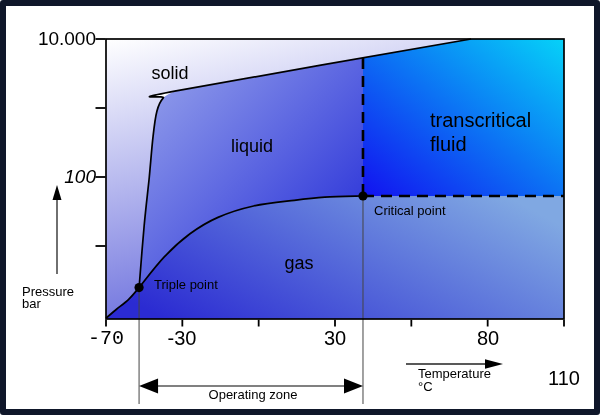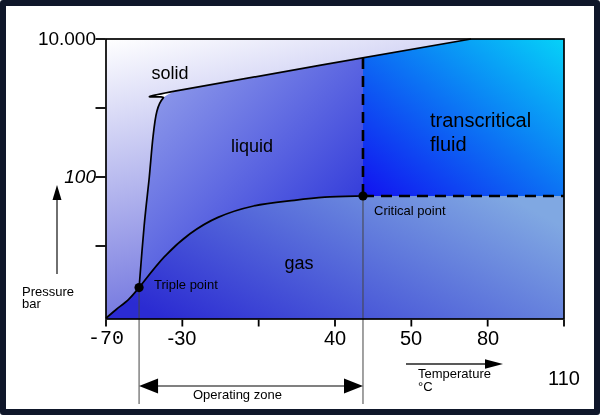--- a/index.html
+++ b/index.html
@@ -8,21 +8,21 @@
     background:#ffffff;border:6px solid #0f172a;border-radius:3px;overflow:hidden;
     font-family:"Liberation Sans",sans-serif;color:#000;
   }
   .canvas svg{position:absolute;left:0;top:0;}
   .lbl{position:absolute;white-space:nowrap;color:#000;line-height:1.15;}
   .ylab{width:72px;text-align:right;font-size:19px;}
   .xlab{width:70px;text-align:center;font-size:20px;}
   .rlab{font-size:18px;width:90px;text-align:center;}
   .rlab-left{font-size:20px;text-align:left;line-height:24px;}
   .small{font-size:13px;}
-  .ctr{}
+  .ctr{text-align:center;}
 </style>
 </head>
 <body>
 
 <div class="canvas">
 
   <svg id="diagram" width="600" height="415">
       <linearGradient id="g-solid" x1="0" y1="0" x2="0.3" y2="1">
         <stop offset="0" stop-color="#ffffff"></stop>
         <stop offset="1" stop-color="#6a6edd"></stop>
@@ -70,22 +70,21 @@
       <line x1="141.07777777777778" y1="380" x2="348.9888888888889" y2="380" stroke="#808080" stroke-width="2.2"></line>
       <polygon points="133.07777777777778,380 152.07777777777778,372.5 152.07777777777778,387.5" fill="#000"></polygon>
       <polygon points="356.9888888888889,380 337.9888888888889,372.5 337.9888888888889,387.5" fill="#000"></polygon>
     </svg>
 
   <div class="lbl ylab" style="left:18px;top:22px;">10.000</div>
   <div class="lbl ylab" style="left:18px;top:160px;font-style:italic;">100</div>
 
   <div class="lbl xlab" style="left:65px;top:321px;font-family:Liberation Mono, monospace;">-70</div>
   <div class="lbl xlab" style="left:141px;top:321px;">-30</div>
-  <div class="lbl xlab" style="left:294px;top:321px;">40</div>
-  <div class="lbl xlab" style="left:370px;top:321px;">50</div>
+  <div class="lbl xlab" style="left:294px;top:321px;">30</div>
   <div class="lbl xlab" style="left:447px;top:321px;">80</div>
   <div class="lbl xlab" style="left:523px;top:321px;margin-top:40px;">110</div>
 
   <div class="lbl rlab" style="left:119px;top:57px;">solid</div>
   <div class="lbl rlab" style="left:201px;top:130px;text-align:center;">liquid</div>
   <div class="lbl rlab" style="left:248px;top:247px;">gas</div>
   <div class="lbl rlab-left" style="left:424px;top:102px;">
     <div>transcritical</div>
     <div>fluid</div>
   </div>

